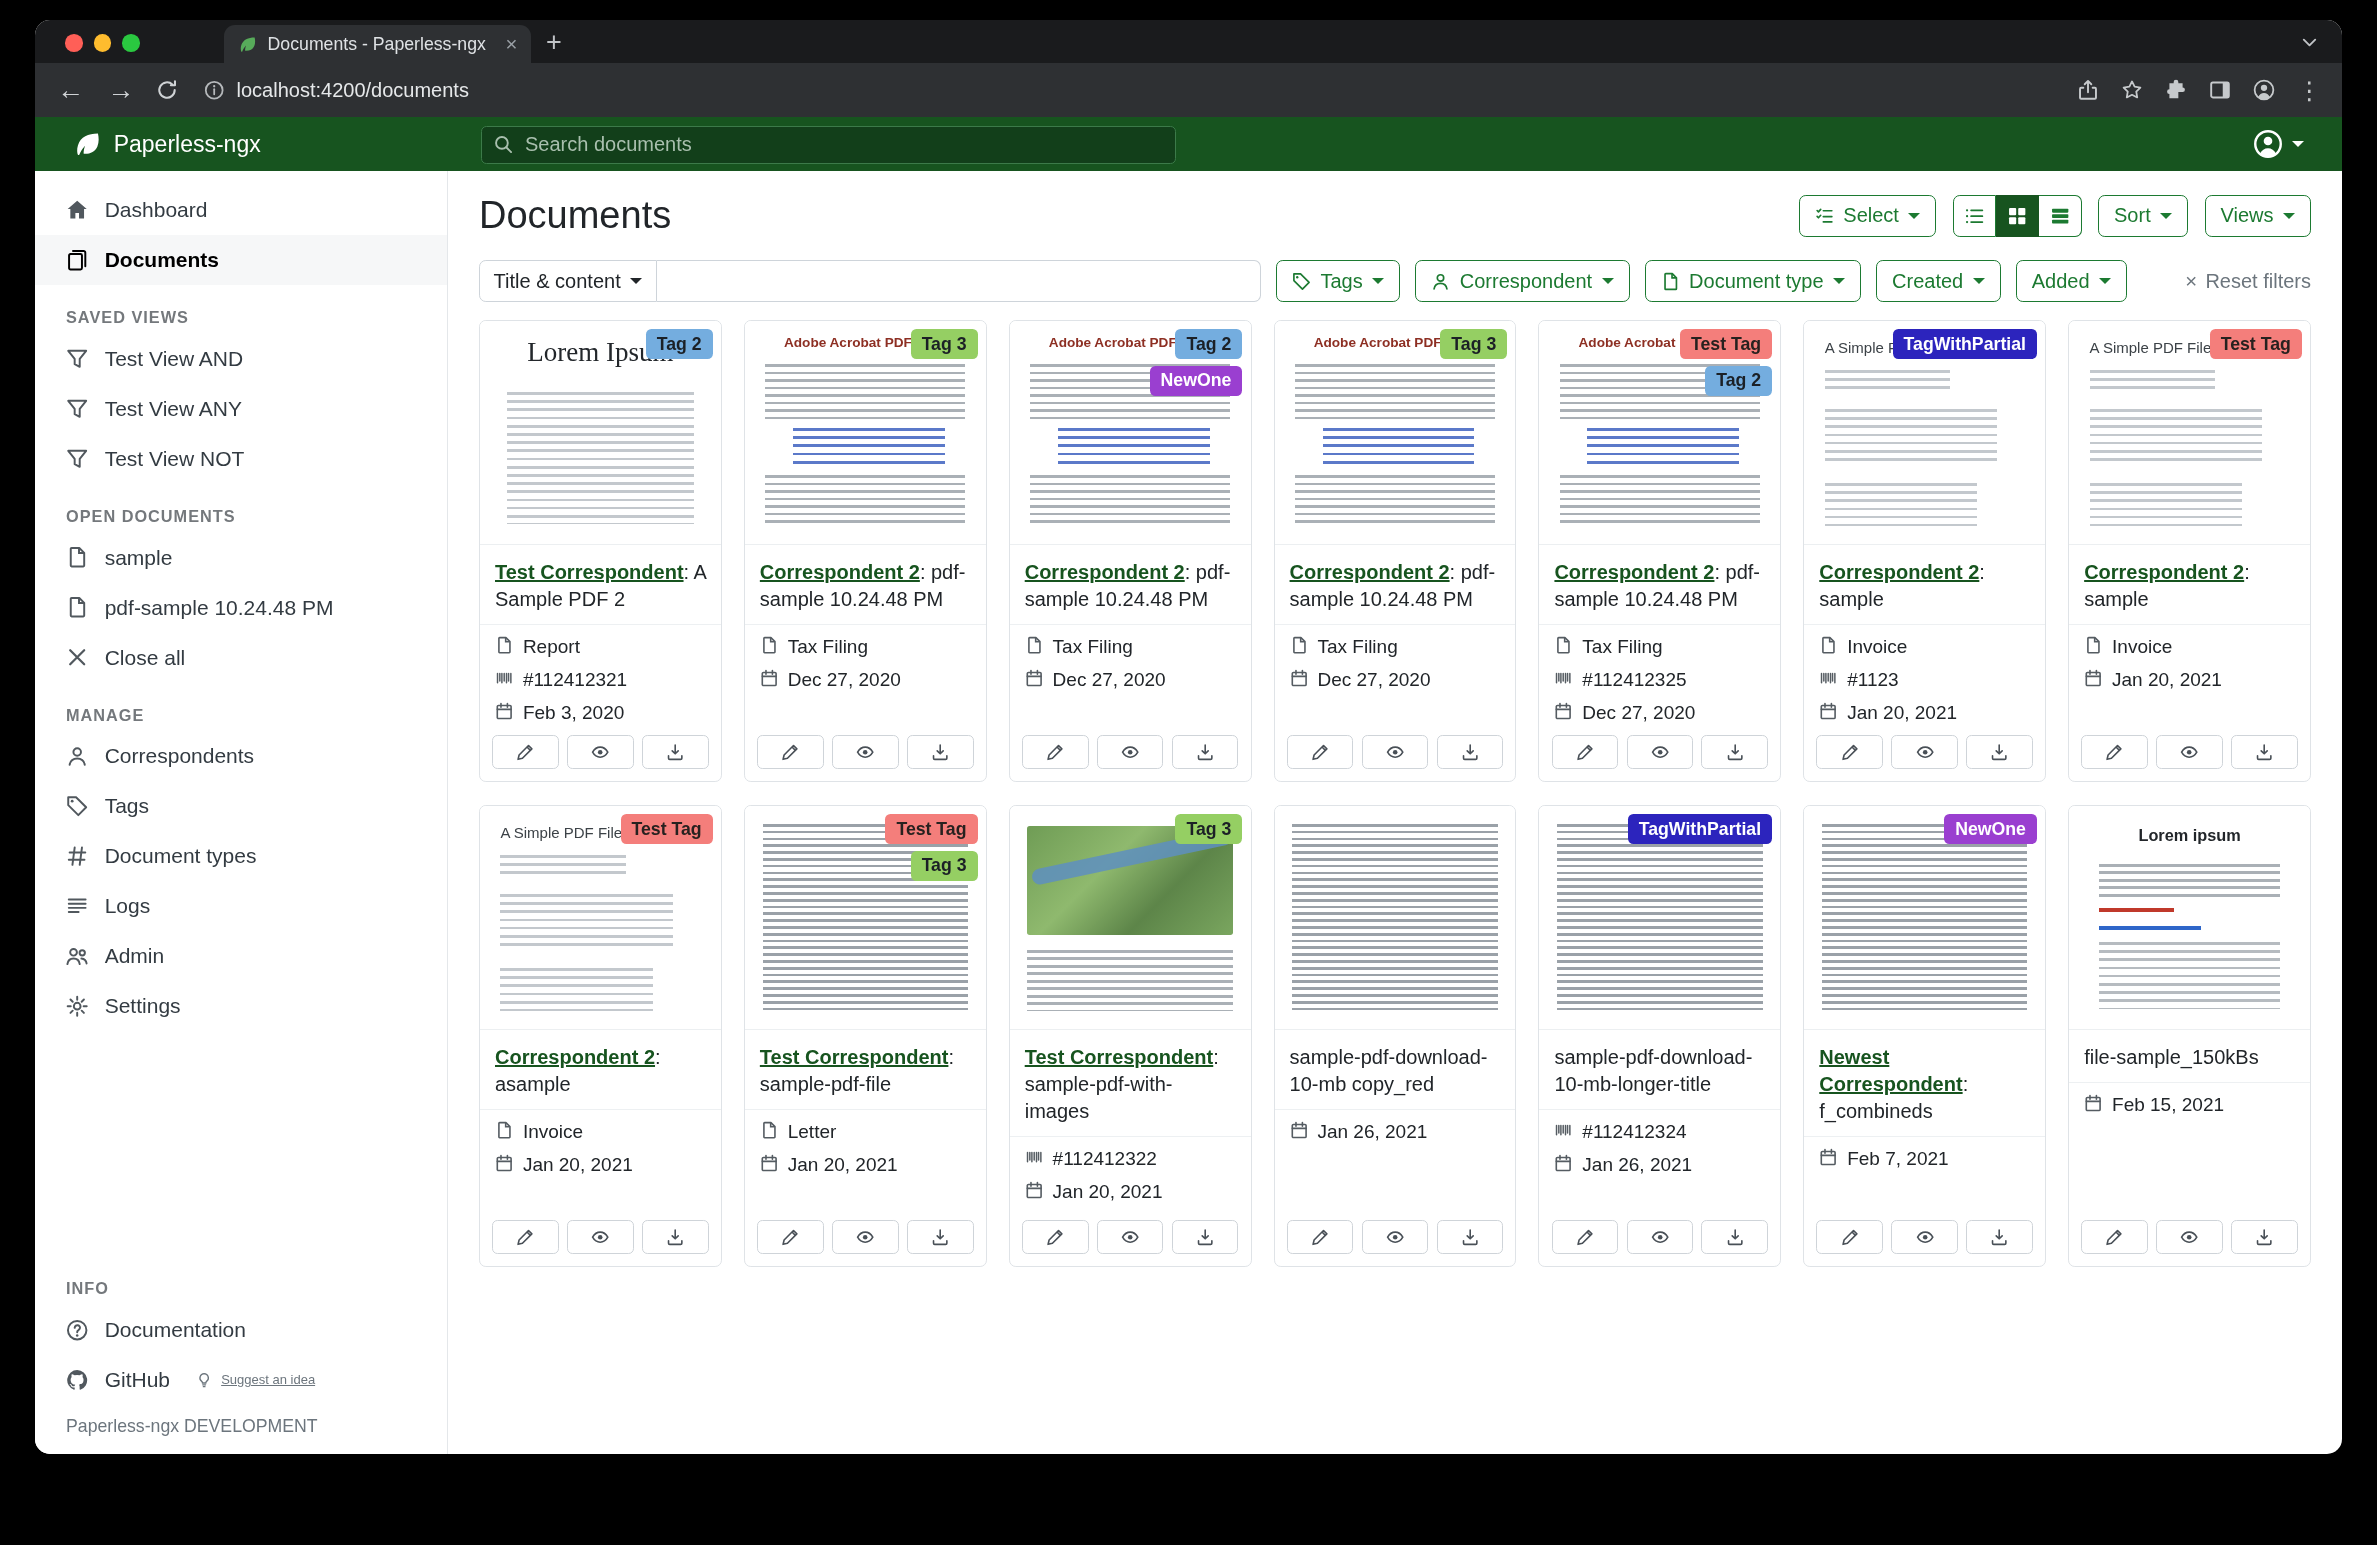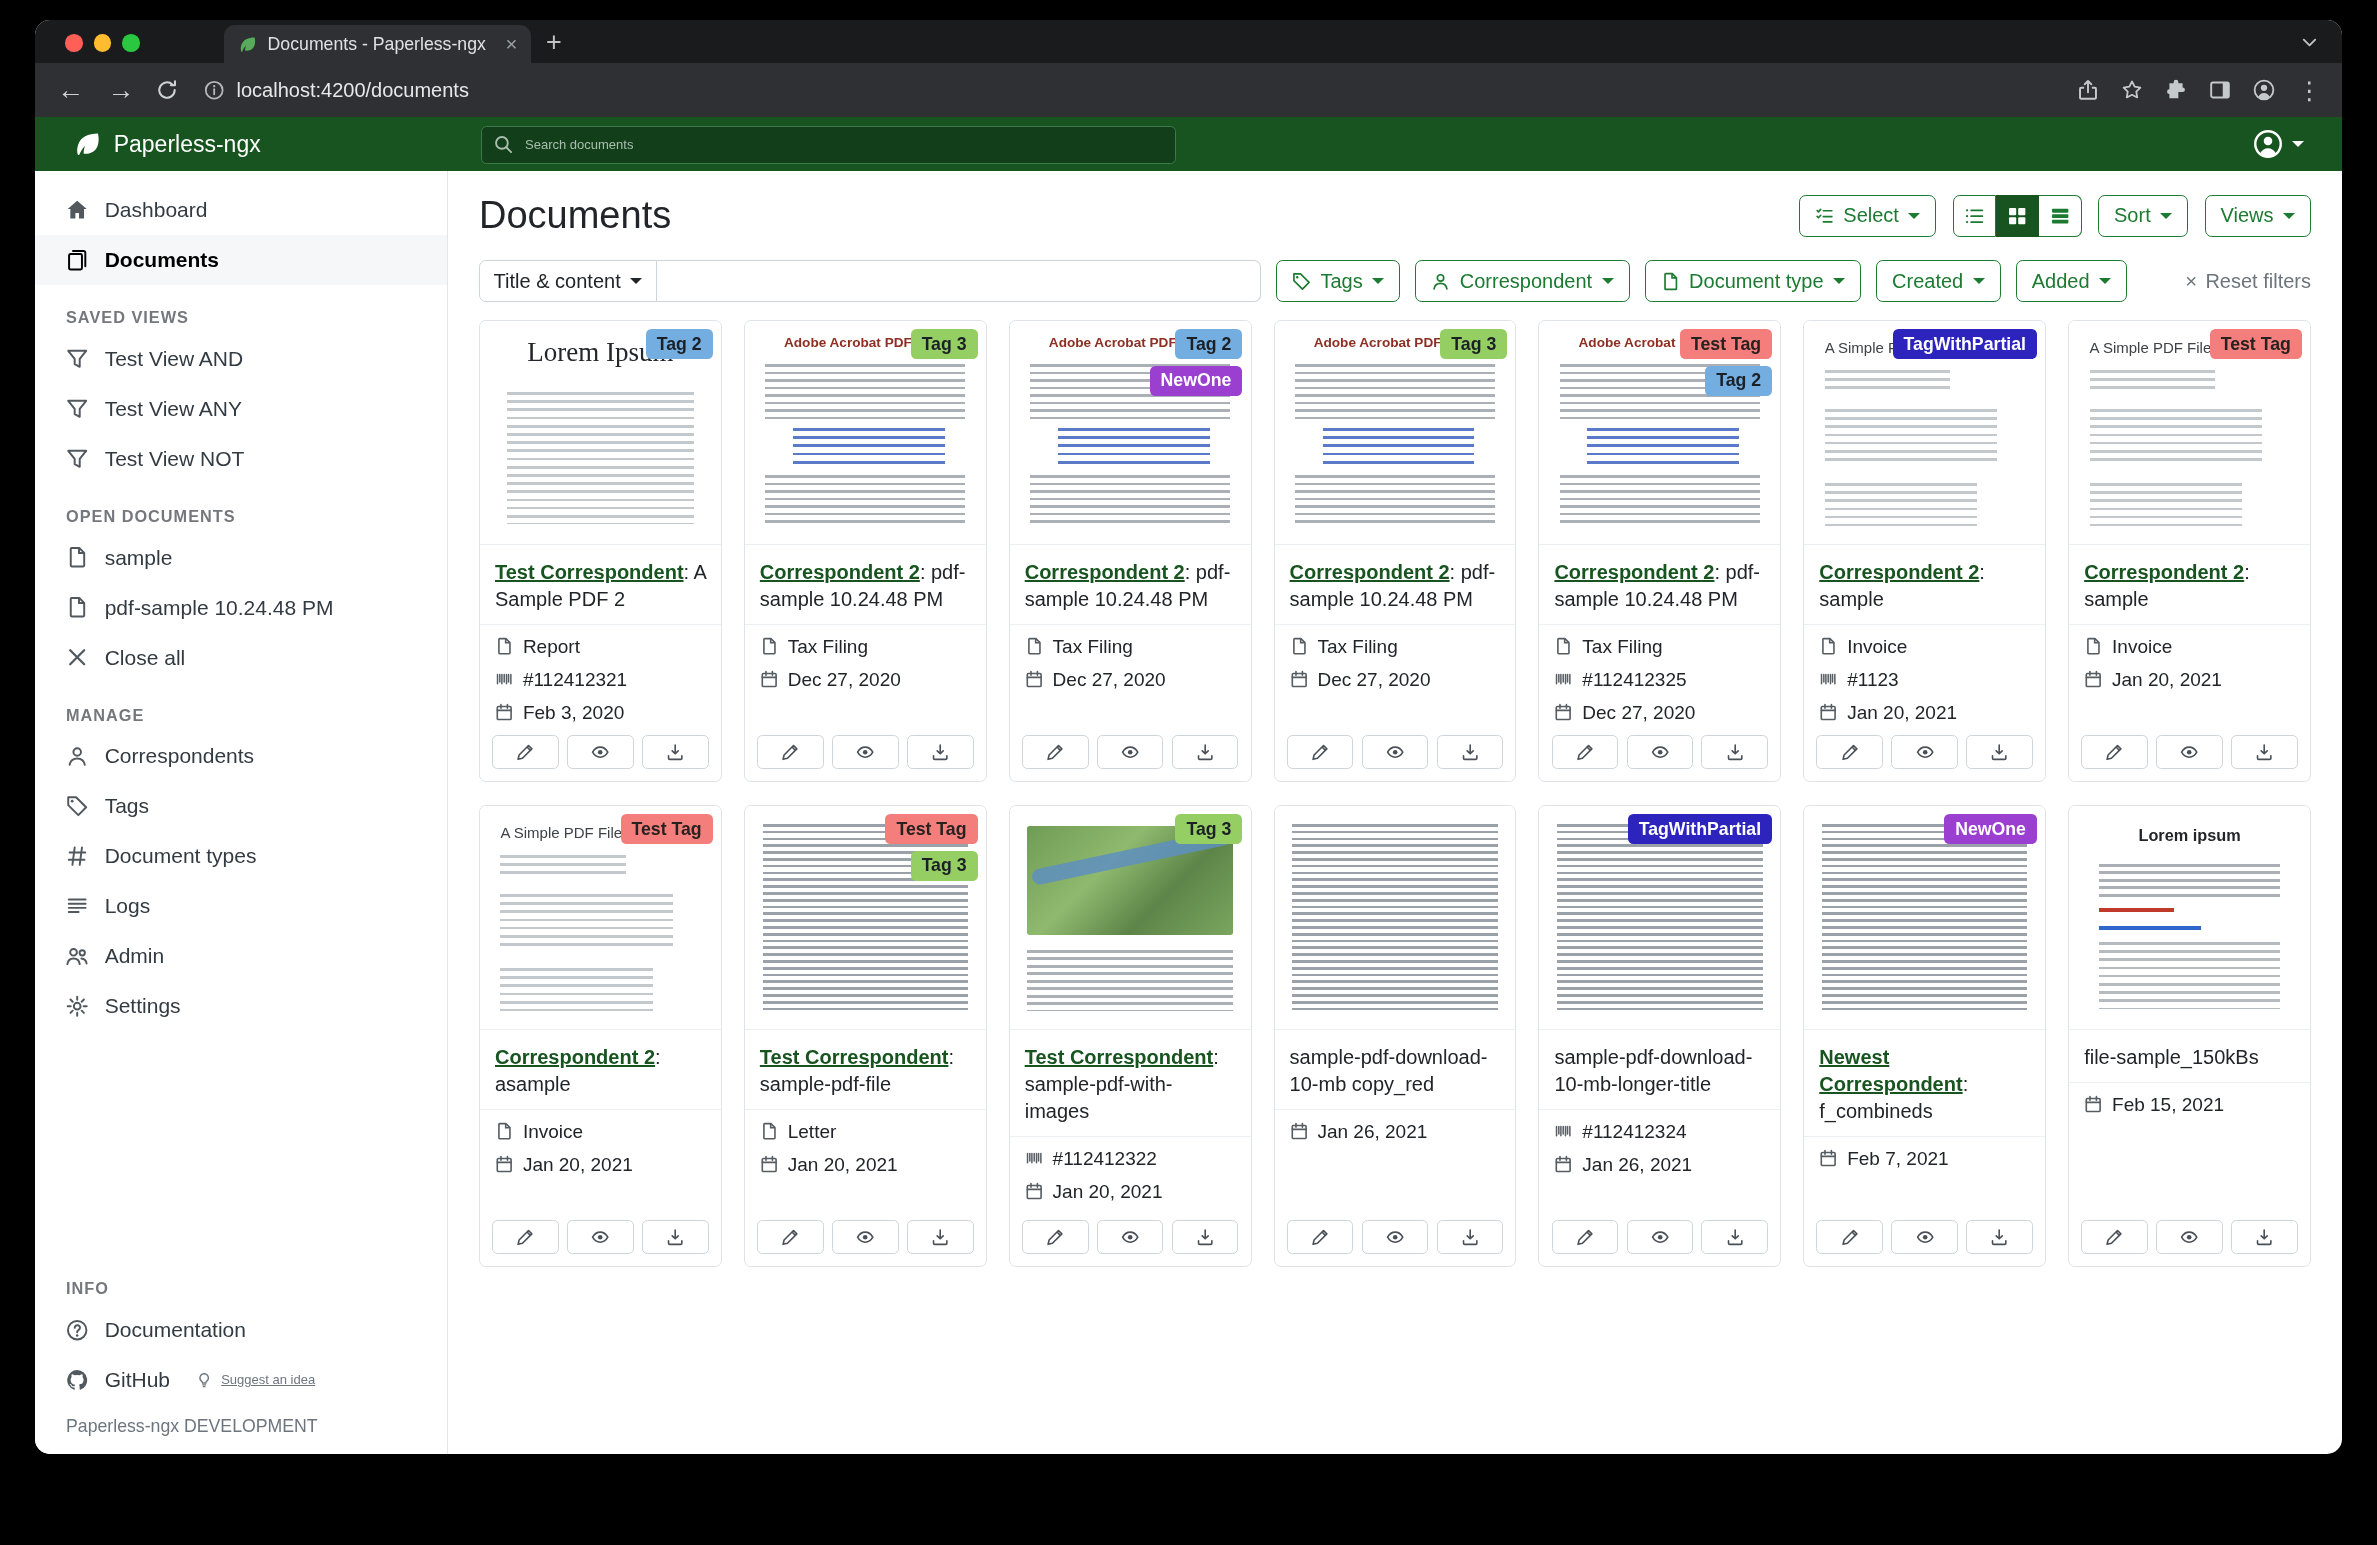--- a/index.html
+++ b/index.html
@@ -46,21 +46,21 @@
   .kebab{ font-size:24.5px; cursor:pointer; }
 
   
   .appheader{ height:54px; background:var(--brand); display:flex; align-items:center;
     padding:0 38px; position:relative; flex:0 0 auto; }
   .brand{ display:flex; align-items:center; gap:12.2px; color:#fff; font-size:23px; }
   .brand .ic{ width:28.5px; height:28.5px; color:#fff; }
   .searchbox{ position:absolute; left:446px; top:8.2px; width:695px; height:38px; }
   .searchbox .ic{ position:absolute; left:12.2px; top:8.8px; width:20.4px; height:20.4px; color:#a9bfae; }
   .searchbox input{ width:100%; height:100%; background:#123f1a; border:1.4px solid #3c7a49;
-    border-radius:5.4px; color:#fca5a5; font-size:13px; padding:0 13.6px 0 43px; outline:none;
+    border-radius:5.4px; color:#fca5a5; font-size:20px; padding:0 13.6px 0 43px; outline:none;
     font-family:"Liberation Sans",sans-serif; }
   .searchbox input::placeholder{ color:#a9bfae; }
   .user{ margin-left:auto; display:flex; align-items:center; gap:9.5px; color:#fff; cursor:pointer; }
   .user .ic{ width:30px; height:30px; }
 
   .caret{ width:0; height:0; border-left:6.1px solid transparent; border-right:6.1px solid transparent;
     border-top:6.8px solid currentColor; display:inline-block; }
 
   
   .bodyrow{ flex:1; display:flex; min-height:0; }
@@ -167,21 +167,21 @@
     background:repeating-linear-gradient(to bottom,#b6bbc0 0 2.7px,transparent 2.7px 8.2px); }
 
   .tags-overlay{ position:absolute; top:8.2px; right:8.2px; display:flex; flex-direction:column;
     align-items:flex-end; gap:6.8px; }
   .badge{ font-size:17.7px; font-weight:700; padding:3.4px 11px; border-radius:5.4px; line-height:1.3;
     cursor:pointer; white-space:nowrap; }
 
   .ctitle{ padding:13.6px 15px 11px; font-size:20px; line-height:1.35; color:var(--txt); cursor:pointer; }
   .corr{ color:var(--brand); font-weight:700; text-decoration:underline; cursor:pointer; }
   .meta{ border-top:1.4px solid #edf0f2; padding:11px 15px 0; }
-  .mrow{ display:flex; align-items:center; gap:9.5px; margin-bottom:11px; font-size:19px; color:var(--txt); }
+  .mrow{ display:flex; align-items:flex-start; gap:9.5px; margin-bottom:11px; font-size:19px; color:var(--txt); }
   .mrow .ic{ width:18.4px; height:18.4px; color:#555c62; flex:0 0 auto; }
   .actions{ margin-top:auto; padding:0 12.2px 12.2px; display:flex; gap:8.2px; }
   .abtn{ flex:1; height:34px; background:#fff; border:1.4px solid #cfd4d9; border-radius:5.4px;
     color:#495057; display:flex; align-items:center; justify-content:center; cursor:pointer; }
   .abtn .ic{ width:18.4px; height:18.4px; }
 </style>
 </head>
 <body>
 
 <svg width="0" height="0" style="position:absolute" aria-hidden="true">

